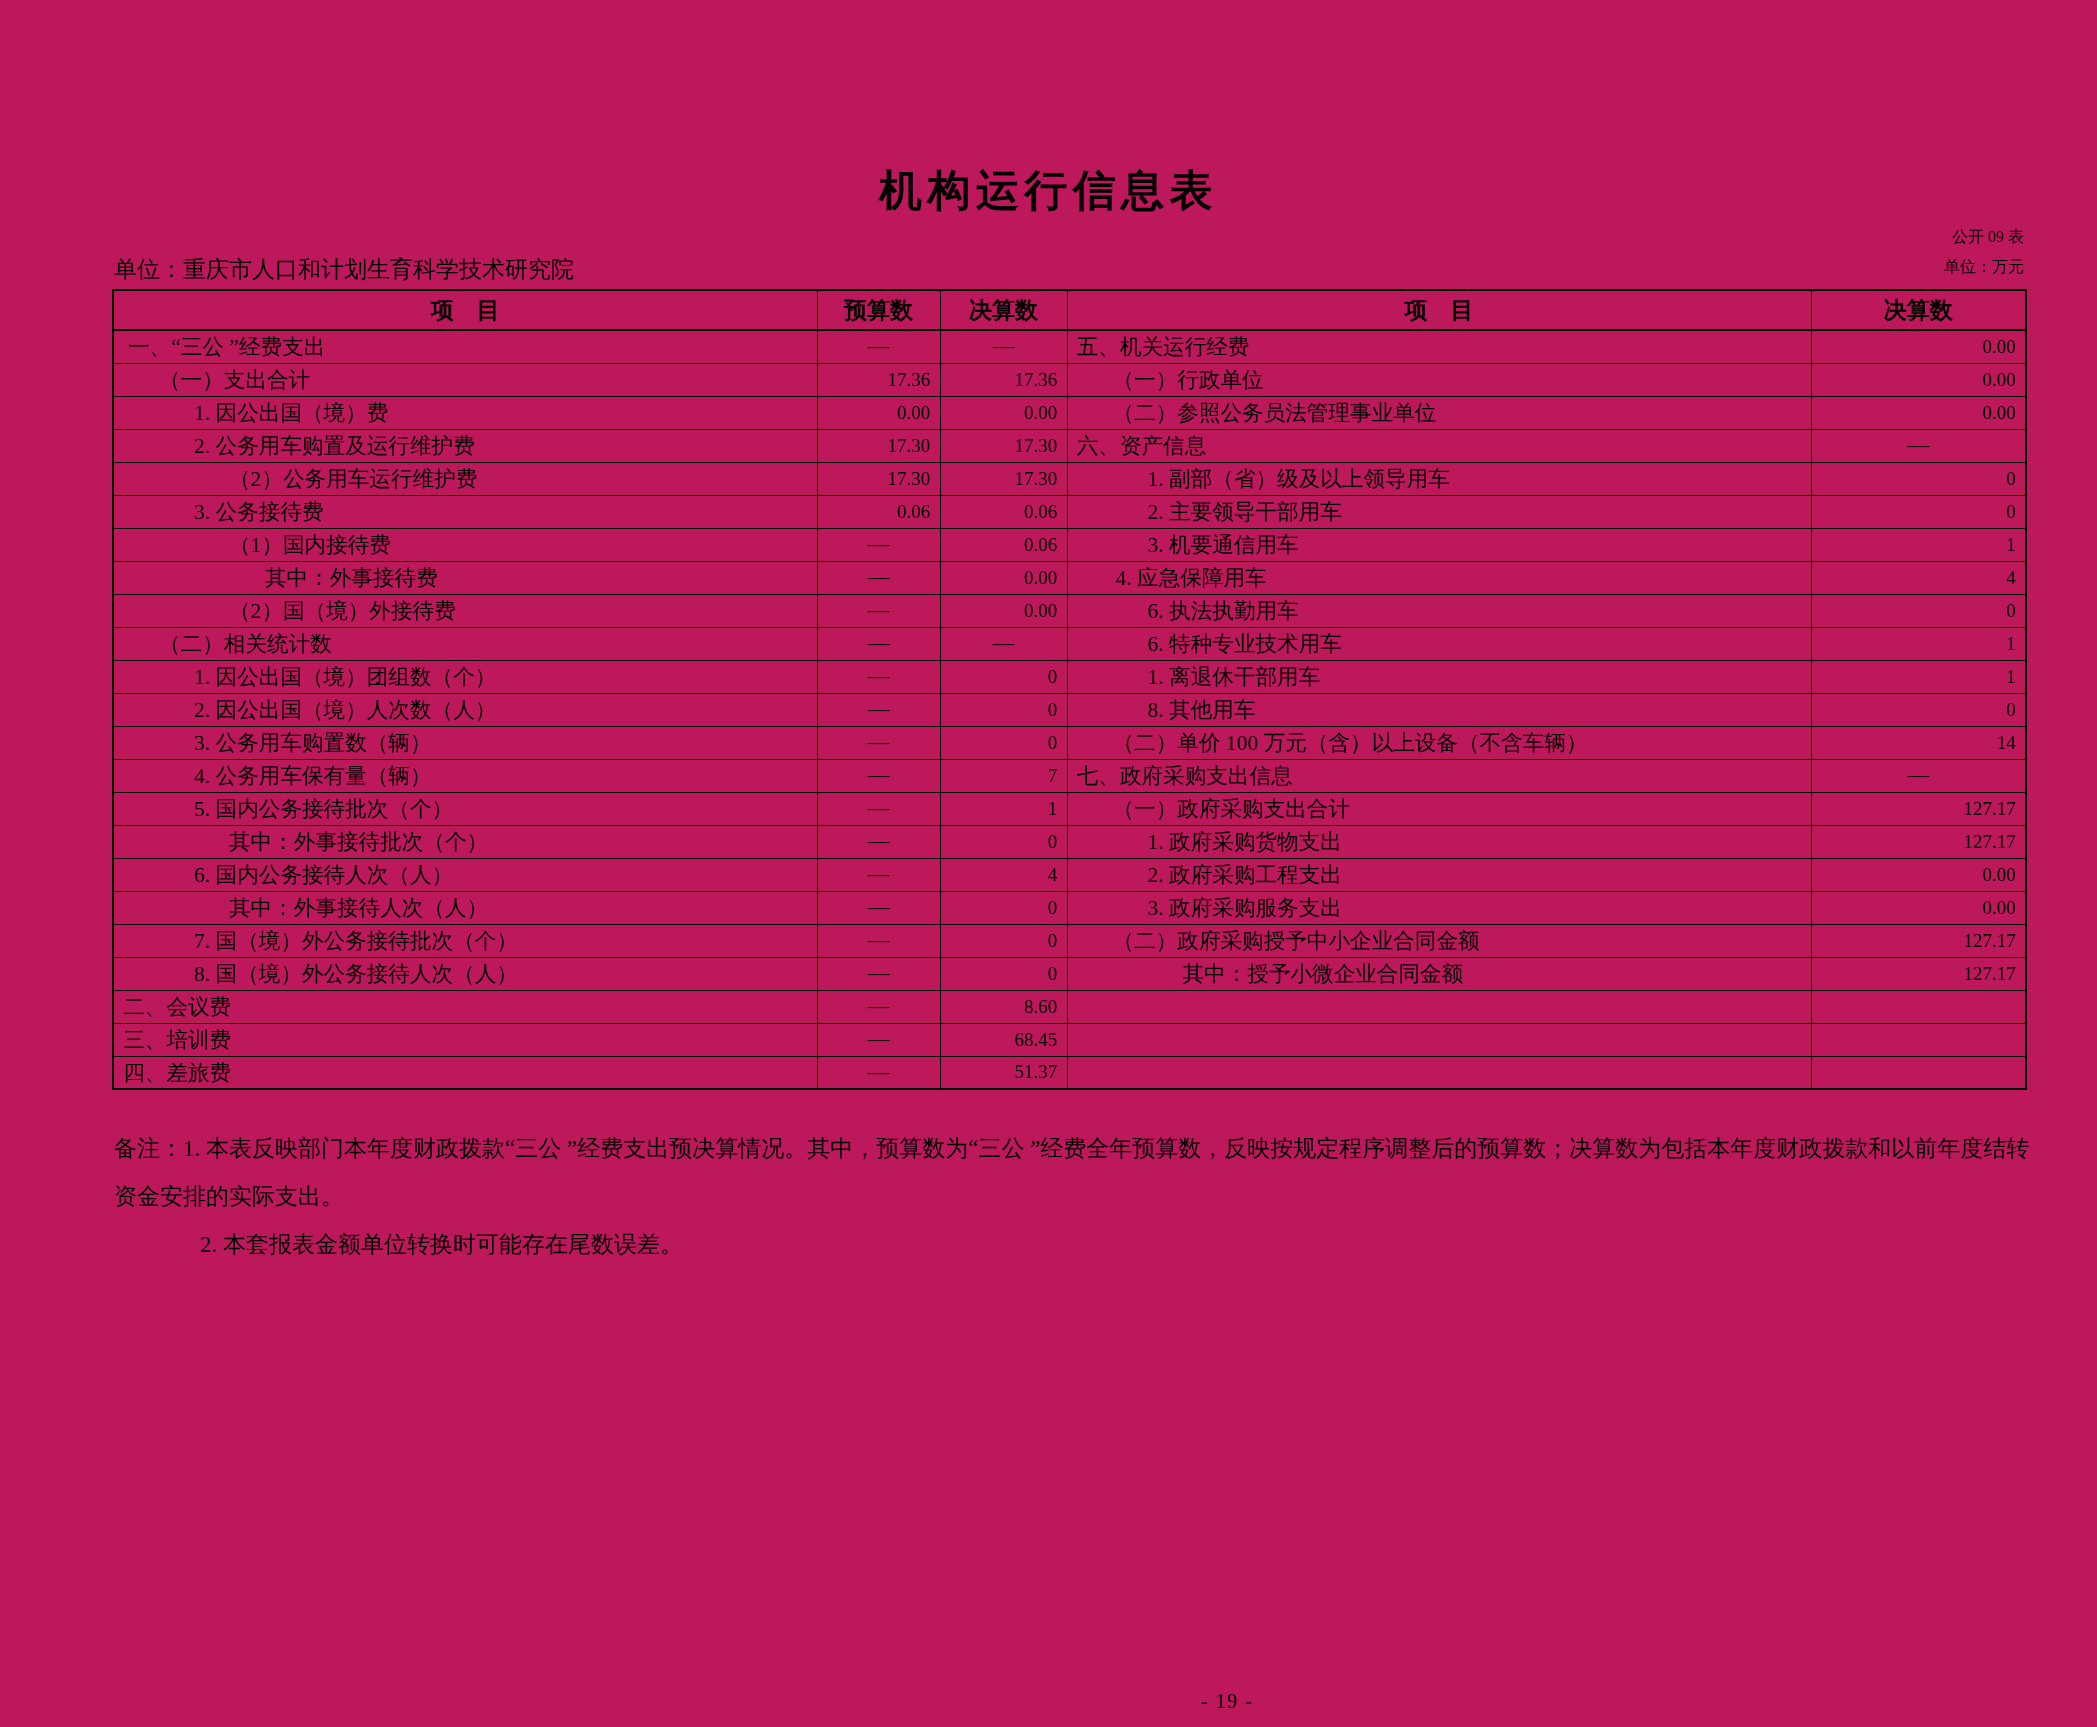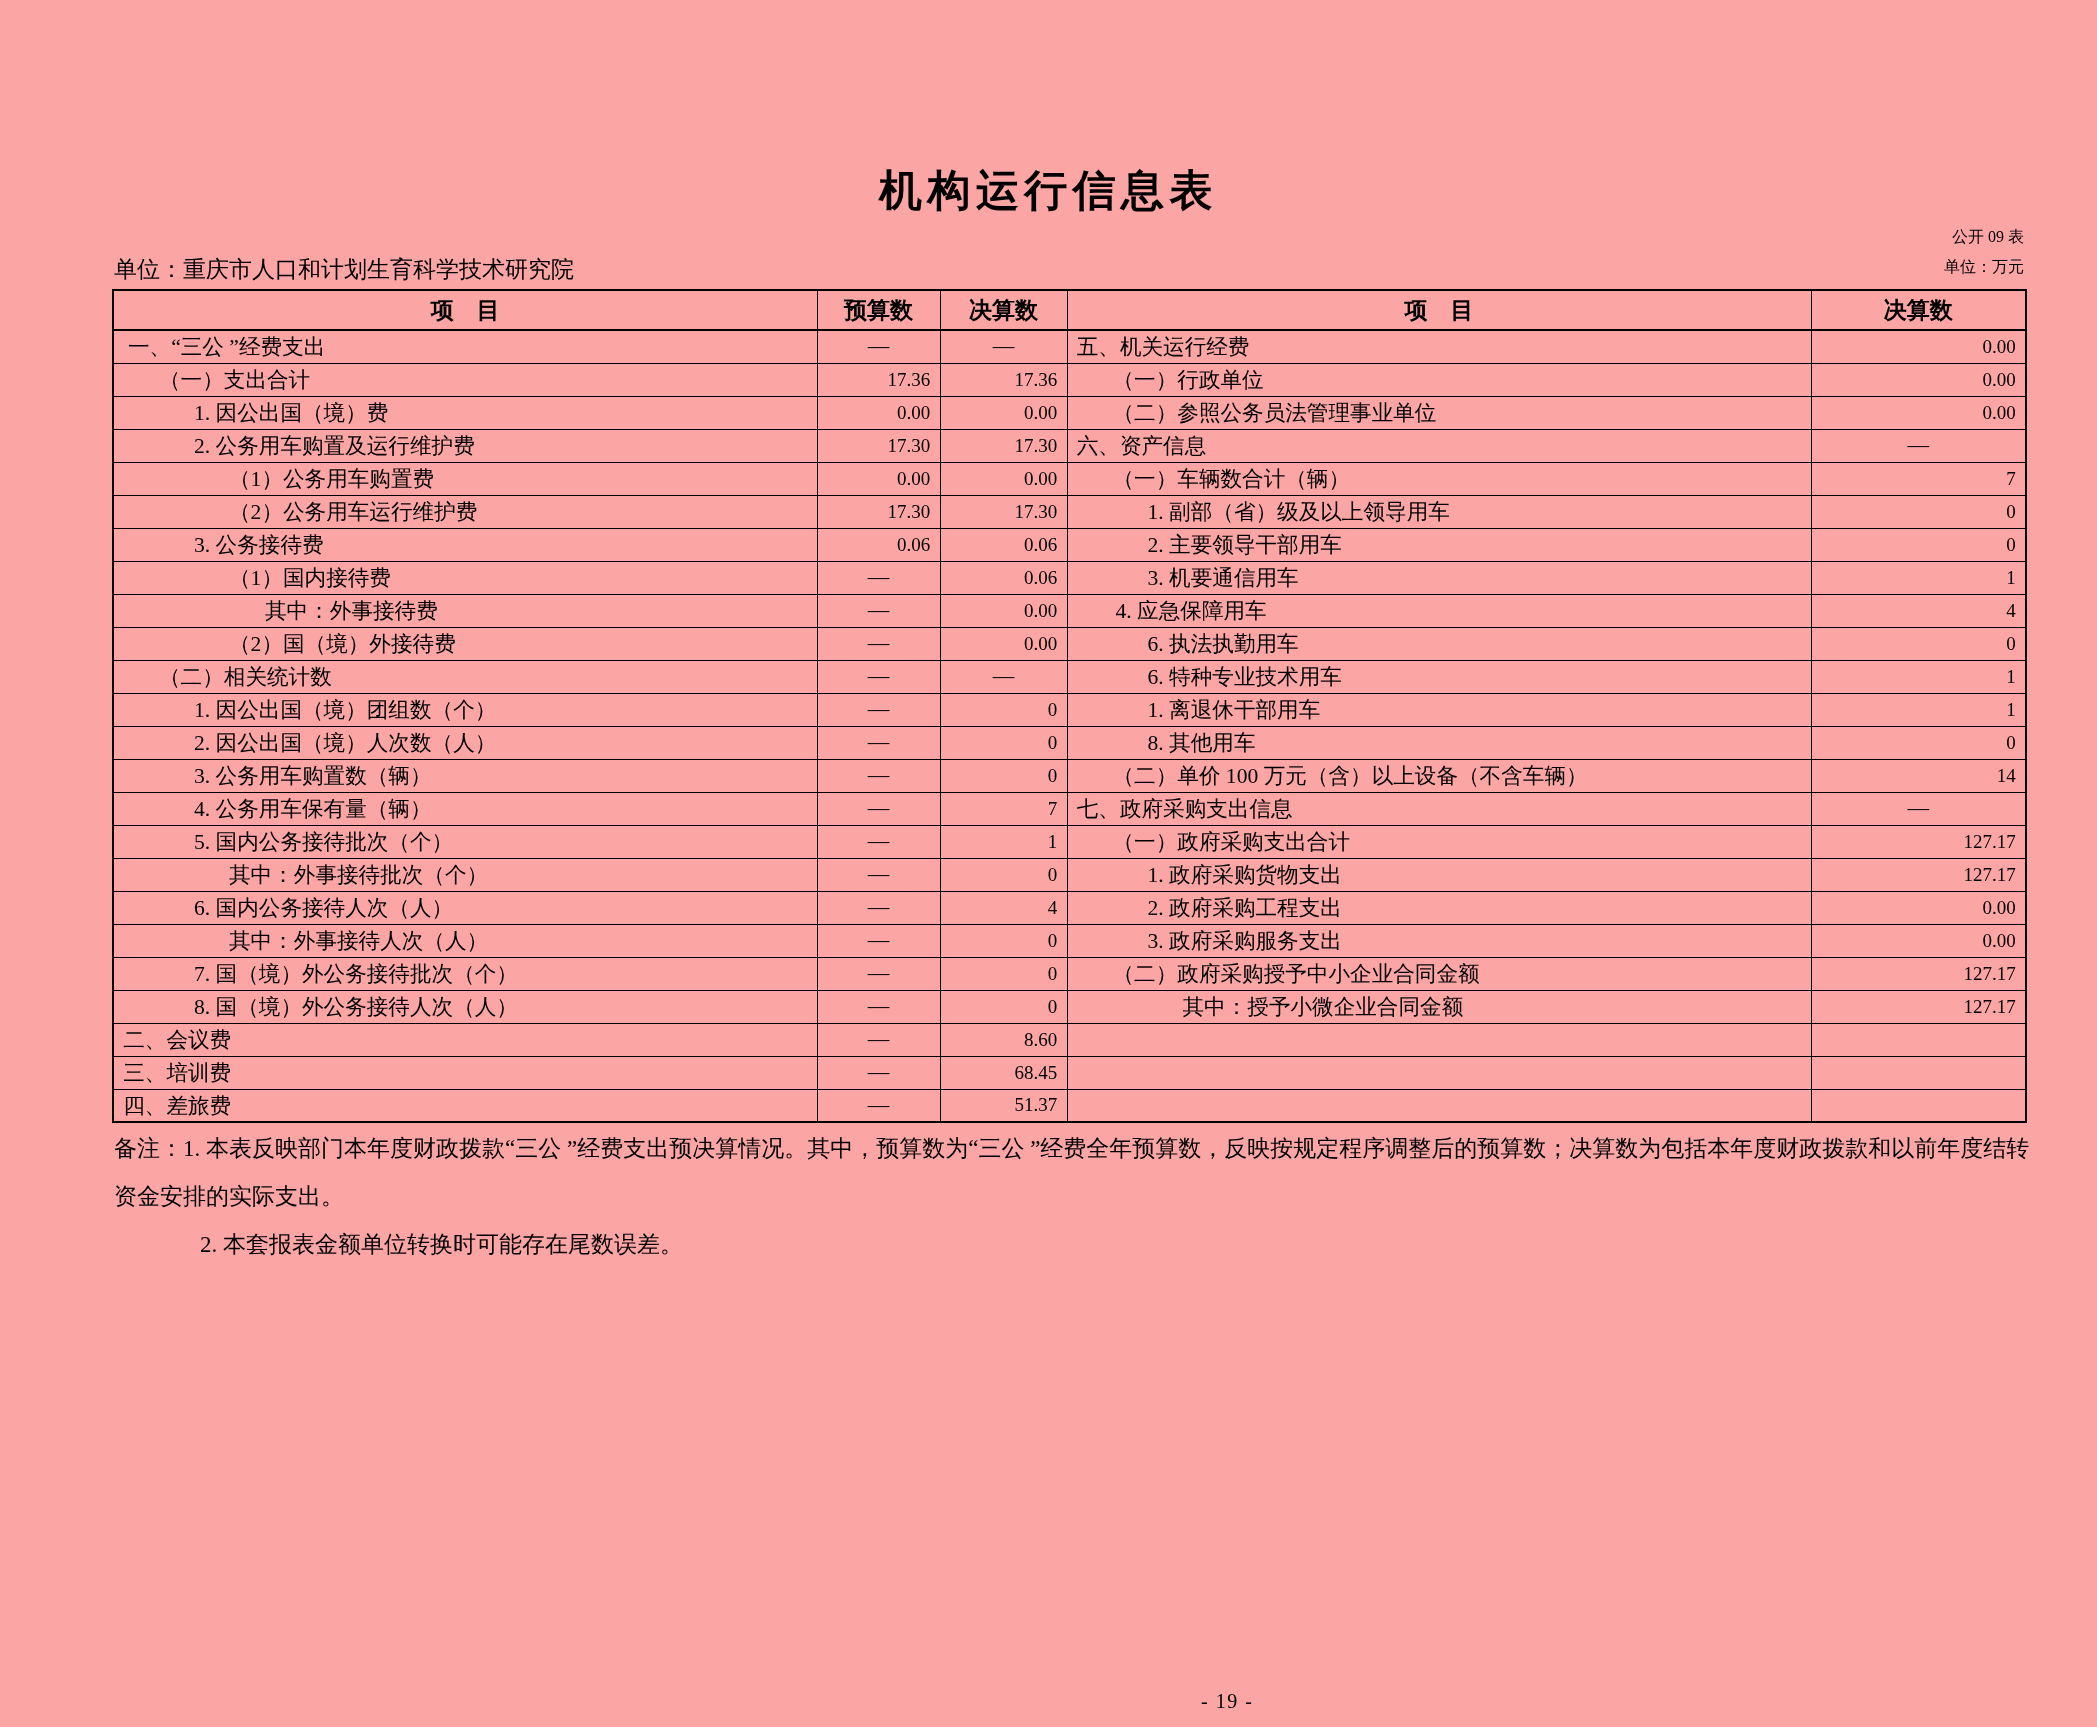--- a/index.html
+++ b/index.html
@@ -3,21 +3,21 @@
 <meta charset="utf-8">
 <style>
   * { margin: 0; padding: 0; box-sizing: border-box; }
   html, body { background: #ffffff; }
   body {
     width: 2097px; height: 1728px;
     position: relative;
     font-family: "Liberation Serif", "DejaVu Serif", serif;
     color: #000;
   }
-  .page { position: absolute; inset: 0; background: #fca5a5; }
+  .page { position: absolute; inset: 0; background: #be185d; }
 
   .doc-title {
     position: absolute; top: 162px; left: 0; width: 100%;
     text-align: center;
     font-size: 43px; font-weight: bold; letter-spacing: 5.4px;
   }
   .meta-right {
     position: absolute; top: 222px; right: 73px;
     text-align: right; font-size: 16px; line-height: 30px;
   }
@@ -111,27 +111,20 @@
           <td class="c-num">0.00</td>
         </tr>
         <tr>
           <td class="c-item" style="padding-left: 80px;">2. 公务用车购置及运行维护费</td>
           <td class="c-num">17.30</td>
           <td class="c-num">17.30</td>
           <td class="c-item" style="padding-left: 9.2px;">六、资产信息</td>
           <td class="c-num c-dash">—</td>
         </tr>
         <tr>
-          <td class="c-item" style="padding-left: 115px;">（1）公务用车购置费</td>
-          <td class="c-num">0.00</td>
-          <td class="c-num">0.00</td>
-          <td class="c-item" style="padding-left: 45px;">（一）车辆数合计（辆）</td>
-          <td class="c-num">7</td>
-        </tr>
-        <tr>
           <td class="c-item" style="padding-left: 115px;">（2）公务用车运行维护费</td>
           <td class="c-num">17.30</td>
           <td class="c-num">17.30</td>
           <td class="c-item" style="padding-left: 80px;">1. 副部（省）级及以上领导用车</td>
           <td class="c-num">0</td>
         </tr>
         <tr>
           <td class="c-item" style="padding-left: 80px;">3. 公务接待费</td>
           <td class="c-num">0.06</td>
           <td class="c-num">0.06</td>

